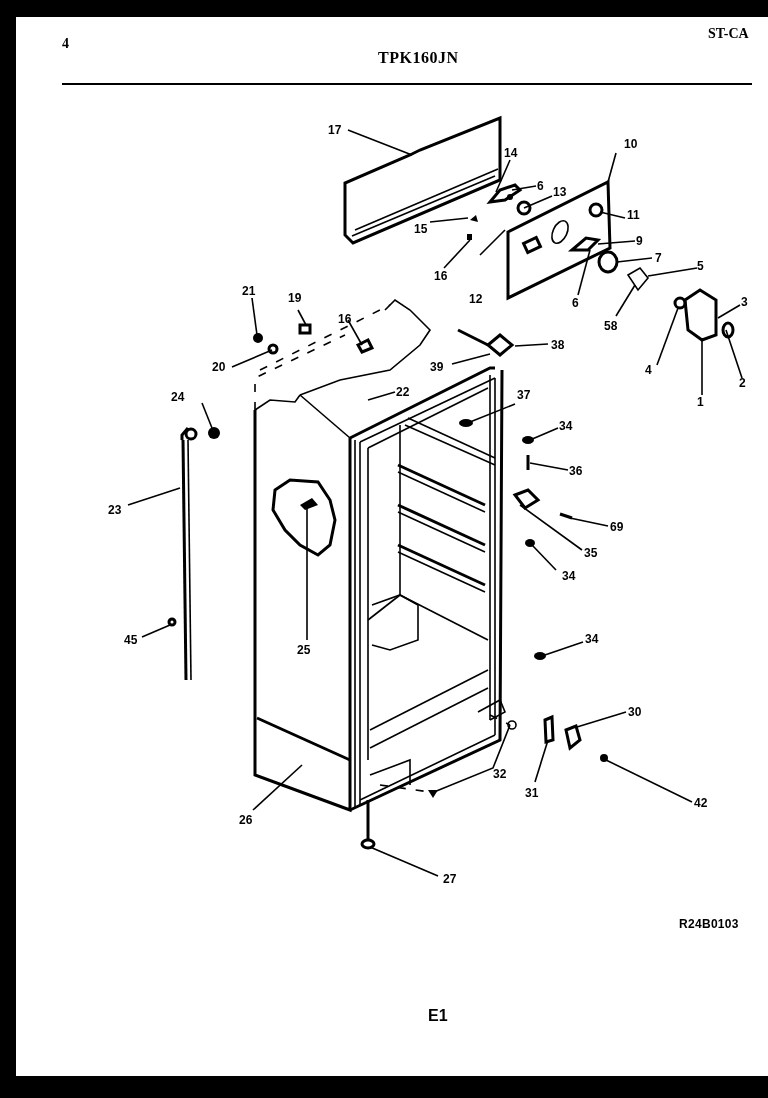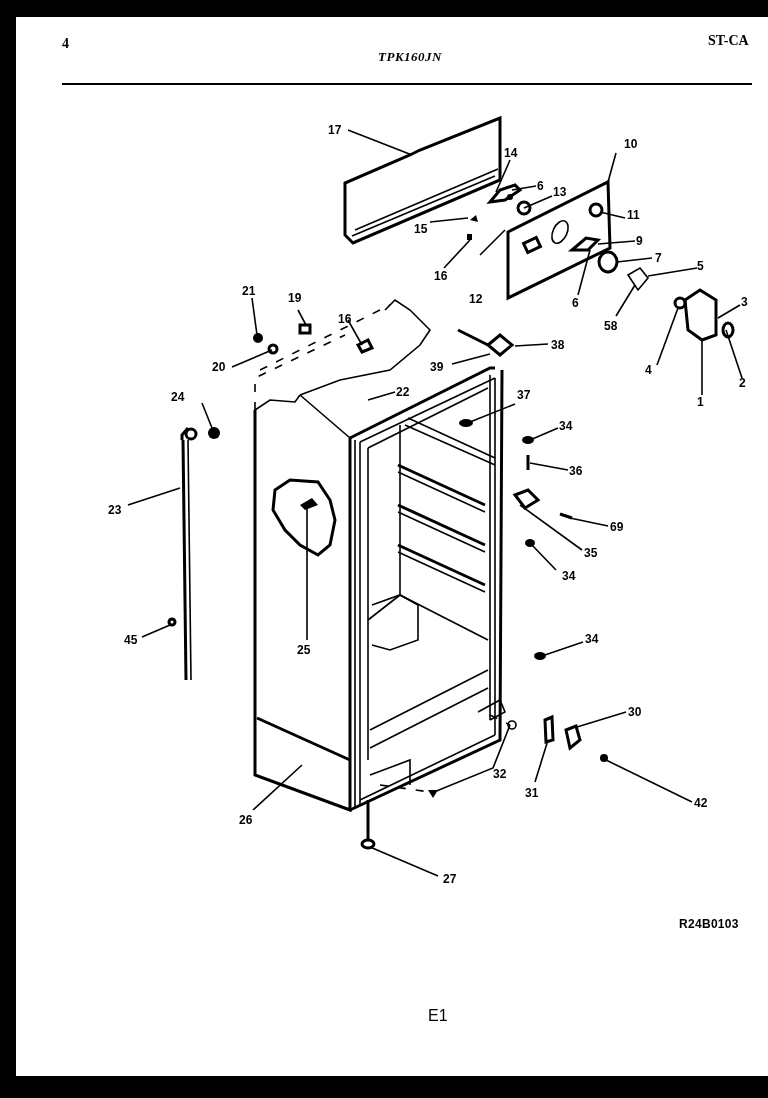--- a/index.html
+++ b/index.html
@@ -1,24 +1,24 @@
 <!DOCTYPE html>
 <html><head>
 <meta charset="utf-8">
 <style>
   html, body { margin:0; padding:0; background:#000; }
   body { width:768px; height:1098px; position:relative; overflow:hidden; font-family:"Liberation Sans", sans-serif; }
   .sheet { position:absolute; left:16px; top:17px; width:752px; height:1059px; background:#fff; }
   .hdr { position:absolute; font-family:"Liberation Serif", serif; font-weight:bold; color:#000; }
   .page-num { left:62px; top:36px; font-size:14px; }
-  .model { left:378px; top:49px; font-size:13px; letter-spacing:0.5px;font-style:italic; }
-  .section { left:708px; top:33px; font-size:14px; }
+  .model { left:378px; top:49px; font-size:16px; letter-spacing:0.5px; }
+  .section { left:708px; top:26px; font-size:14px; }
   .rule { position:absolute; left:62px; top:83px; width:690px; height:2px; background:#000; }
   .ref { position:absolute; left:679px; top:885px; font-size:12px; font-weight:bold; letter-spacing:0.3px;margin-top:32px; }
-  .page-code { position:absolute; left:428px; top:1007px; font-size:16px; font-weight:normal; }
+  .page-code { position:absolute; left:428px; top:1007px; font-size:16px; font-weight:bold; }
   svg.diagram { position:absolute; left:0; top:0; }
   svg text { font-family:"Liberation Sans", sans-serif; font-weight:bold; font-size:12px; fill:#000; }
   .ln { stroke:#000; stroke-width:1.6; fill:none; }
   .thk { stroke:#000; stroke-width:3; fill:none; }
   .dash { stroke:#000; stroke-width:1.6; fill:none; stroke-dasharray:8 10; }
   .blk { fill:#000; }
   .wht { fill:#fff; stroke:#000; stroke-width:1.6; }
 </style>
 </head>
 <body>

